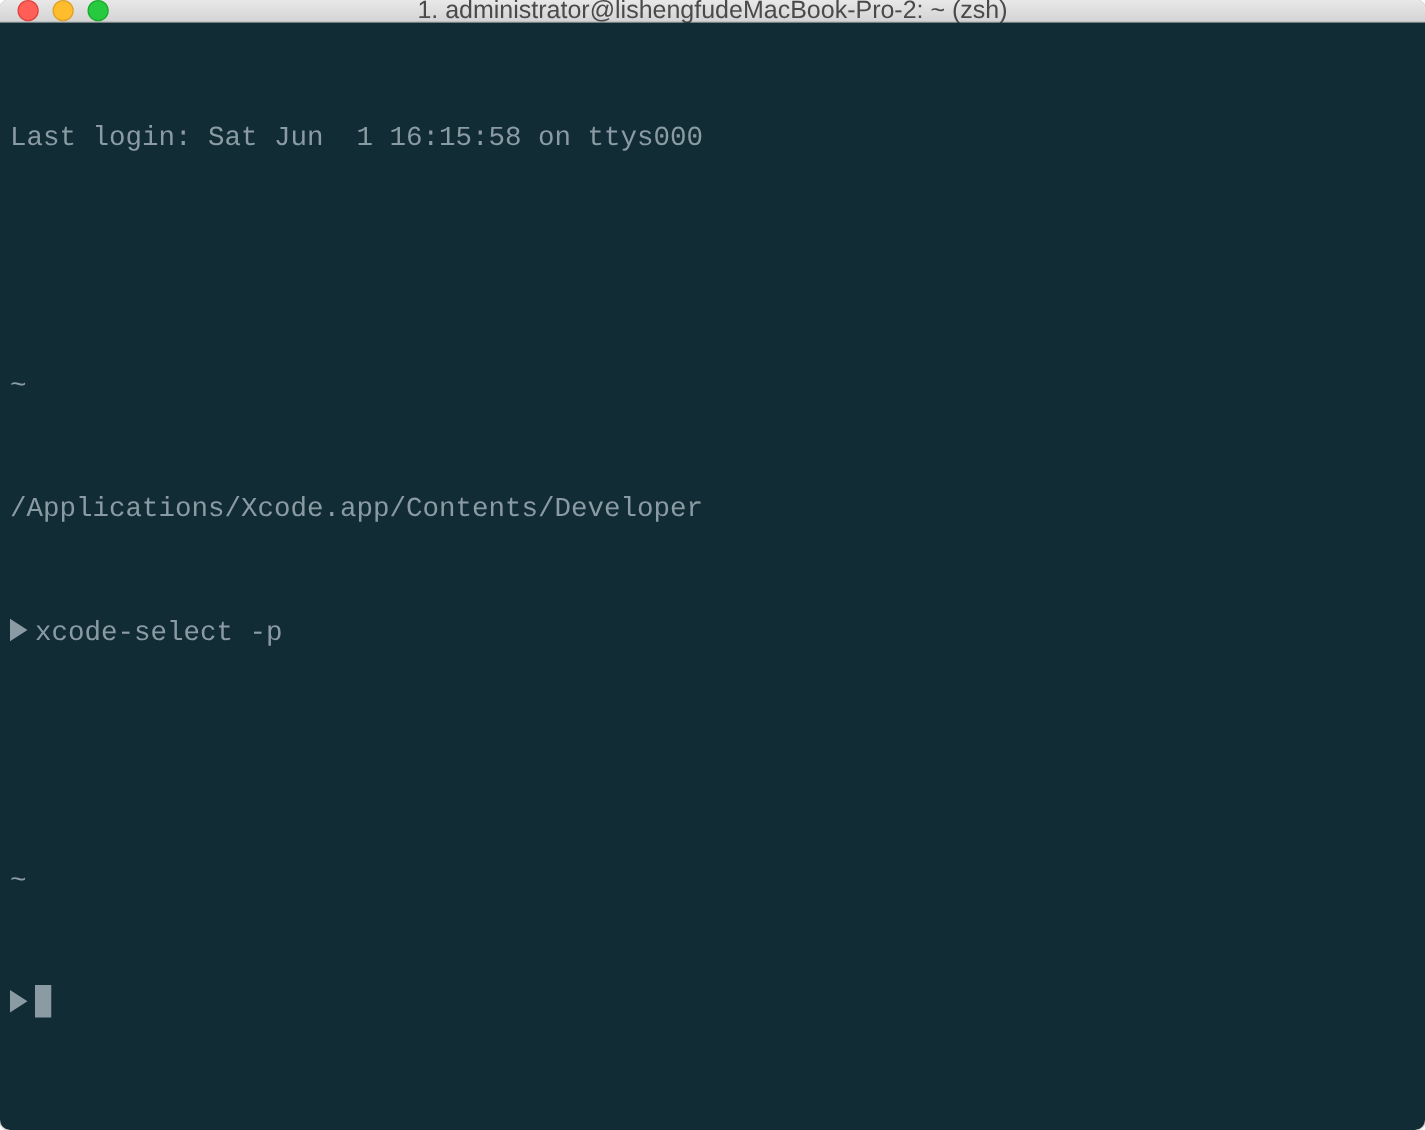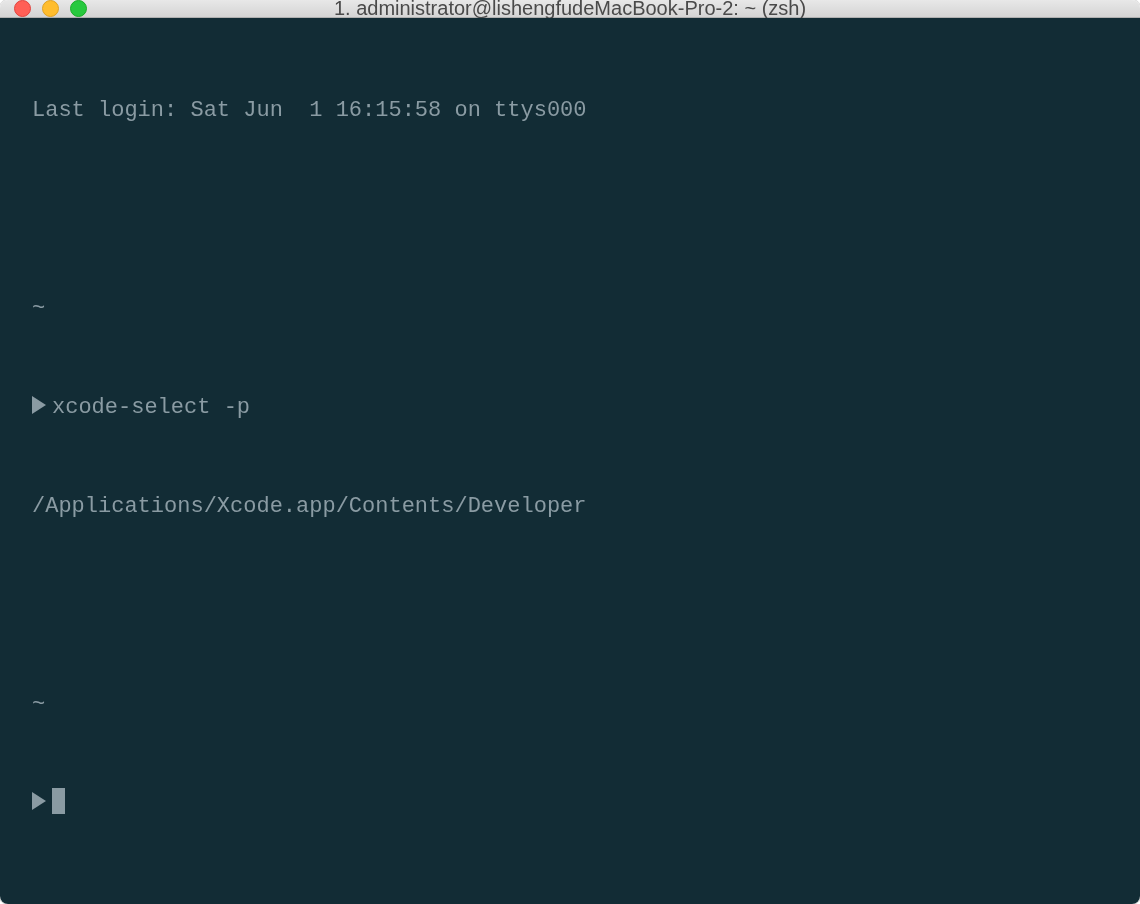--- a/index.html
+++ b/index.html
@@ -82,21 +82,20 @@
       font-size: 22px;
       color: #8a9ba3;
       line-height: 1.5;
       position: relative;
       white-space: pre;
     }
     
     .line {
       display: block;
       min-height: 33px;
-      margin-left: 24px;
     }
     
     .prompt-arrow {
       display: inline-block;
       width: 0;
       height: 0;
       border-top: 9px solid transparent;
       border-bottom: 9px solid transparent;
       border-left: 14px solid #8a9ba3;
       margin-right: 6px;
@@ -130,21 +129,21 @@
       <div class="traffic-light tl-min"></div>
       <div class="traffic-light tl-max"></div>
     </div>
     <div class="window-title">1. administrator@lishengfudeMacBook-Pro-2: ~ (zsh)</div>
   </div>
 
   <div class="terminal">
     <span class="line">Last login: Sat Jun  1 16:15:58 on ttys000</span>
     <span class="empty-line"></span>
     <span class="line">~</span>
+    <span class="line">/Applications/Xcode.app/Contents/Developer</span>
     <span class="line"><span class="prompt-arrow"></span><span>xcode-select -p</span></span>
-    <span class="line">/Applications/Xcode.app/Contents/Developer</span>
     <span class="empty-line"></span>
     <span class="line">~</span>
     <span class="line"><span class="prompt-arrow"></span><span class="cursor-block"></span></span>
     
     
   </div>
 </div>
 
 </body></html>

